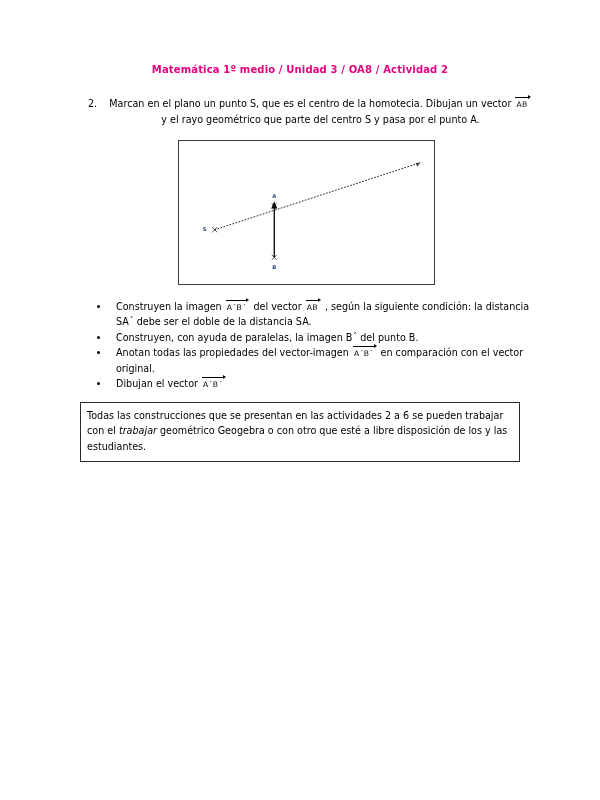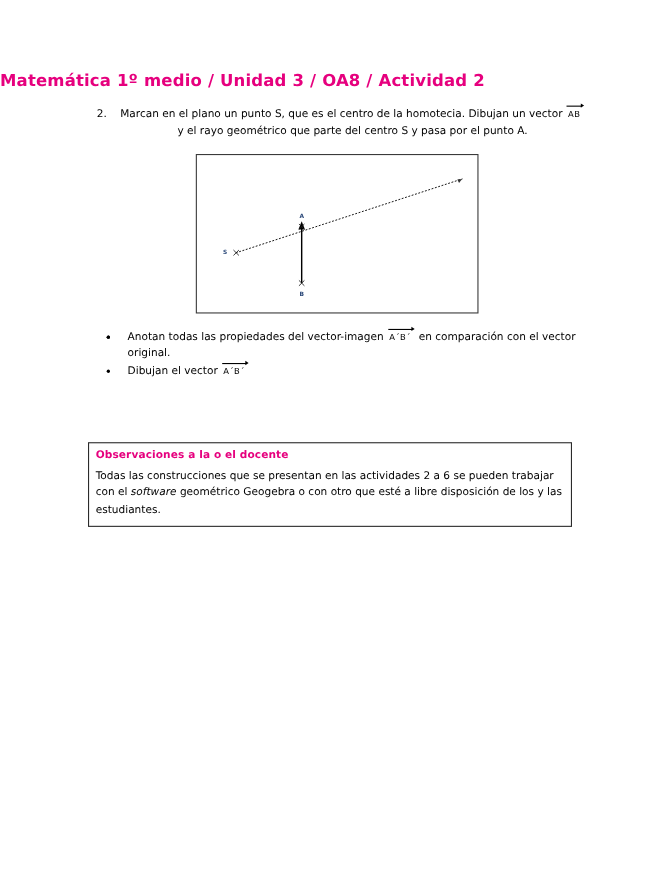--- a/index.html
+++ b/index.html
@@ -21,22 +21,22 @@
     height: 800px;
     box-sizing: border-box;
   }
 
   
   .doc-title {
     position: absolute;
     left: 0;
     top: 64px;
     width: 600px;
-    text-align: left;
-    font-size: 15px;
+    text-align: center;
+    font-size: 10px;
     font-weight: bold;
     color: #E6007E;
     letter-spacing: 0.15px;
   }
 
   
   .numbered-item {
     position: absolute;
     left: 88px;
     top: 96px;
@@ -203,22 +203,35 @@
       <text class="fig-label" x="24" y="91">S</text>
       <text class="fig-label" x="94" y="58">A</text>
       <text class="fig-label" x="94" y="130">B</text>
     </svg>
   </div>
 
   <div class="bullet-list">
 
     <div class="bullet-row">
       <span class="bullet-dot"></span>
-    </div>
-
+      <span>
+        <span>Construyen la imagen</span>
+        <span class="vec">A´B´</span>
+        <span>del vector</span>
+        <span class="vec">AB</span>
+        <span>, según la siguiente condición: la distancia SA´ debe ser el doble de la distancia SA.</span>
+      </span>
+    </div>
+
+    <div class="bullet-row">
+      <span class="bullet-dot"></span>
+      <span>
+        <span>Construyen, con ayuda de paralelas, la imagen B´ del punto B.</span>
+      </span>
+    </div>
 
     <div class="bullet-row">
       <span class="bullet-dot"></span>
       <span>
         <span>Anotan todas las propiedades del vector-imagen</span>
         <span class="vec">A´B´</span>
         <span>en comparación con el vector original.</span>
       </span>
     </div>
 
@@ -226,19 +239,18 @@
       <span class="bullet-dot"></span>
       <span>
         <span>Dibujan el vector</span>
         <span class="vec">A´B´</span>
       </span>
     </div>
 
   </div>
 
   <div class="obs-box">
-    <div class="obs-title">Observaciones a la o el docente</div>
     <div class="obs-text">
-      <span>Todas las construcciones que se presentan en las actividades 2 a 6 se pueden trabajar con el </span><i>software</i><span> geométrico Geogebra o con otro que esté a libre disposición de los y las estudiantes.</span>
+      <span>Todas las construcciones que se presentan en las actividades 2 a 6 se pueden trabajar con el </span><i>trabajar</i><span> geométrico Geogebra o con otro que esté a libre disposición de los y las estudiantes.</span>
     </div>
   </div>
 
 </div>
 
 </body></html>

